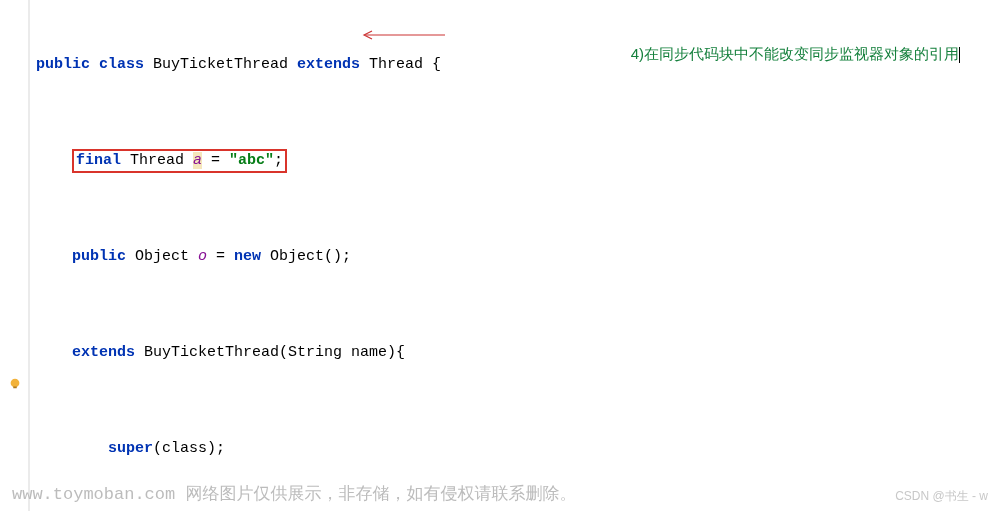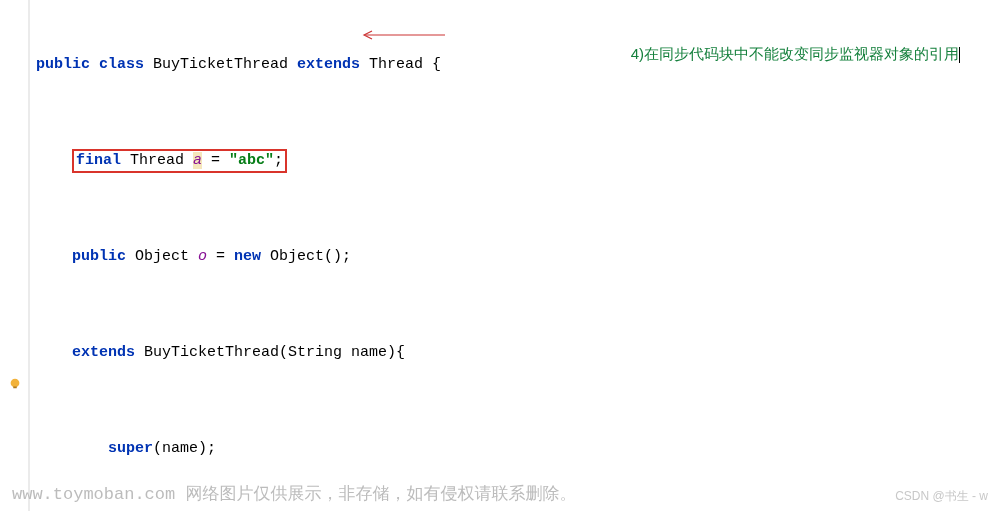--- a/index.html
+++ b/index.html
@@ -102,21 +102,21 @@
 
 <div class="code-area">
   <div class="line"><span class="kw">public class</span><span> BuyTicketThread </span><span class="kw">extends</span><span> Thread {</span></div>
 
   <div class="line">    <span class="red-box"><span class="kw">final</span><span> Thread </span><span class="field highlight-a">a</span><span> = </span><span class="str">"abc"</span><span>;</span></span></div>
 
   <div class="line">    <span class="kw">public</span><span> Object </span><span class="field param">o</span><span> = </span><span class="kw">new</span><span> Object();</span></div>
 
   <div class="line">    <span class="kw">extends</span><span> BuyTicketThread(String name){</span></div>
 
-  <div class="line">        <span class="kw">super</span><span>(name);</span></div>
+  <div class="line">        <span class="kw">super</span><span>(class);</span></div>
 
   
 
   
 
   
 
   
 
   

